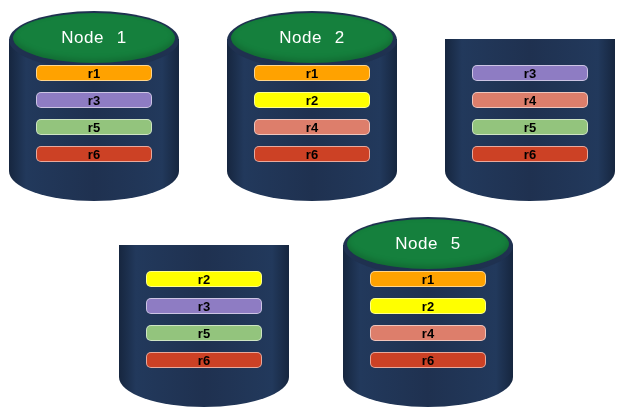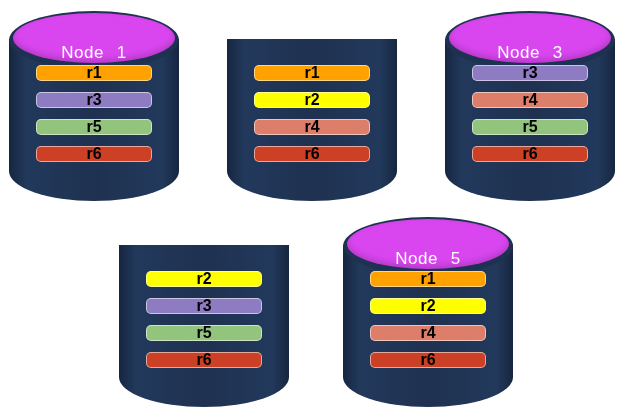--- a/index.html
+++ b/index.html
@@ -41,25 +41,25 @@
     left: 0; right: 0; top: 0;
     height: 58px;
     background: #1f3150;
     border-radius: 50%;
   }
   .cyl-face {
     position: absolute;
     left: 4px; right: 4px;
     top: 2px;
     height: 50px;
-    background: #d946ef;
+    background: #15803d;
     border-radius: 50%;
     box-shadow: inset 0 -3px 6px rgba(0,0,0,0.18);
     display: flex;
-    align-items: flex-end;
+    align-items: center;
     justify-content: center;
   }
   .node-label {
     color: #ffffff;
     font-size: 17px;
     word-spacing: 0.45em;
     letter-spacing: 0.5px;
     user-select: none;
   }
   .replica-stack {
@@ -74,21 +74,21 @@
   }
   .replica-bar {
     height: 16px;
     border-radius: 5px;
     border: 1px solid rgba(255,255,255,0.55);
     box-sizing: border-box;
     display: flex;
     align-items: center;
     justify-content: center;
     color: #000000;
-    font-size: 16px;
+    font-size: 13px;
     font-weight: bold;
     line-height: 1;
   }
 </style>
 </head>
 <body>
 
 <div class="canvas">
     <div class="cylinder pos-0">
     <div class="cyl-body"></div>
@@ -100,35 +100,35 @@
     <div class="replica-stack">
 
     <div class="replica-bar" style="background: rgb(255, 162, 0);">r1</div>
         <div class="replica-bar" style="background: rgb(142, 124, 195);">r3</div>
         <div class="replica-bar" style="background: rgb(147, 196, 125);">r5</div>
         <div class="replica-bar" style="background: rgb(204, 65, 37);">r6</div>
       </div>
   </div>
     <div class="cylinder pos-1">
     <div class="cyl-body"></div>
+    <div class="cyl-top">
+      <div class="cyl-face">
+        <span class="node-label">Node 2</span>
+      </div>
+    </div>
     <div class="replica-stack">
 
     <div class="replica-bar" style="background: rgb(255, 162, 0);">r1</div>
         <div class="replica-bar" style="background: rgb(255, 255, 0);">r2</div>
         <div class="replica-bar" style="background: rgb(221, 126, 107);">r4</div>
         <div class="replica-bar" style="background: rgb(204, 65, 37);">r6</div>
       </div>
   </div>
     <div class="cylinder pos-2">
     <div class="cyl-body"></div>
-    <div class="cyl-top">
-      <div class="cyl-face">
-        <span class="node-label">Node 3</span>
-      </div>
-    </div>
     <div class="replica-stack">
 
     <div class="replica-bar" style="background: rgb(142, 124, 195);">r3</div>
         <div class="replica-bar" style="background: rgb(221, 126, 107);">r4</div>
         <div class="replica-bar" style="background: rgb(147, 196, 125);">r5</div>
         <div class="replica-bar" style="background: rgb(204, 65, 37);">r6</div>
       </div>
   </div>
     <div class="cylinder pos-3">
     <div class="cyl-body"></div>

